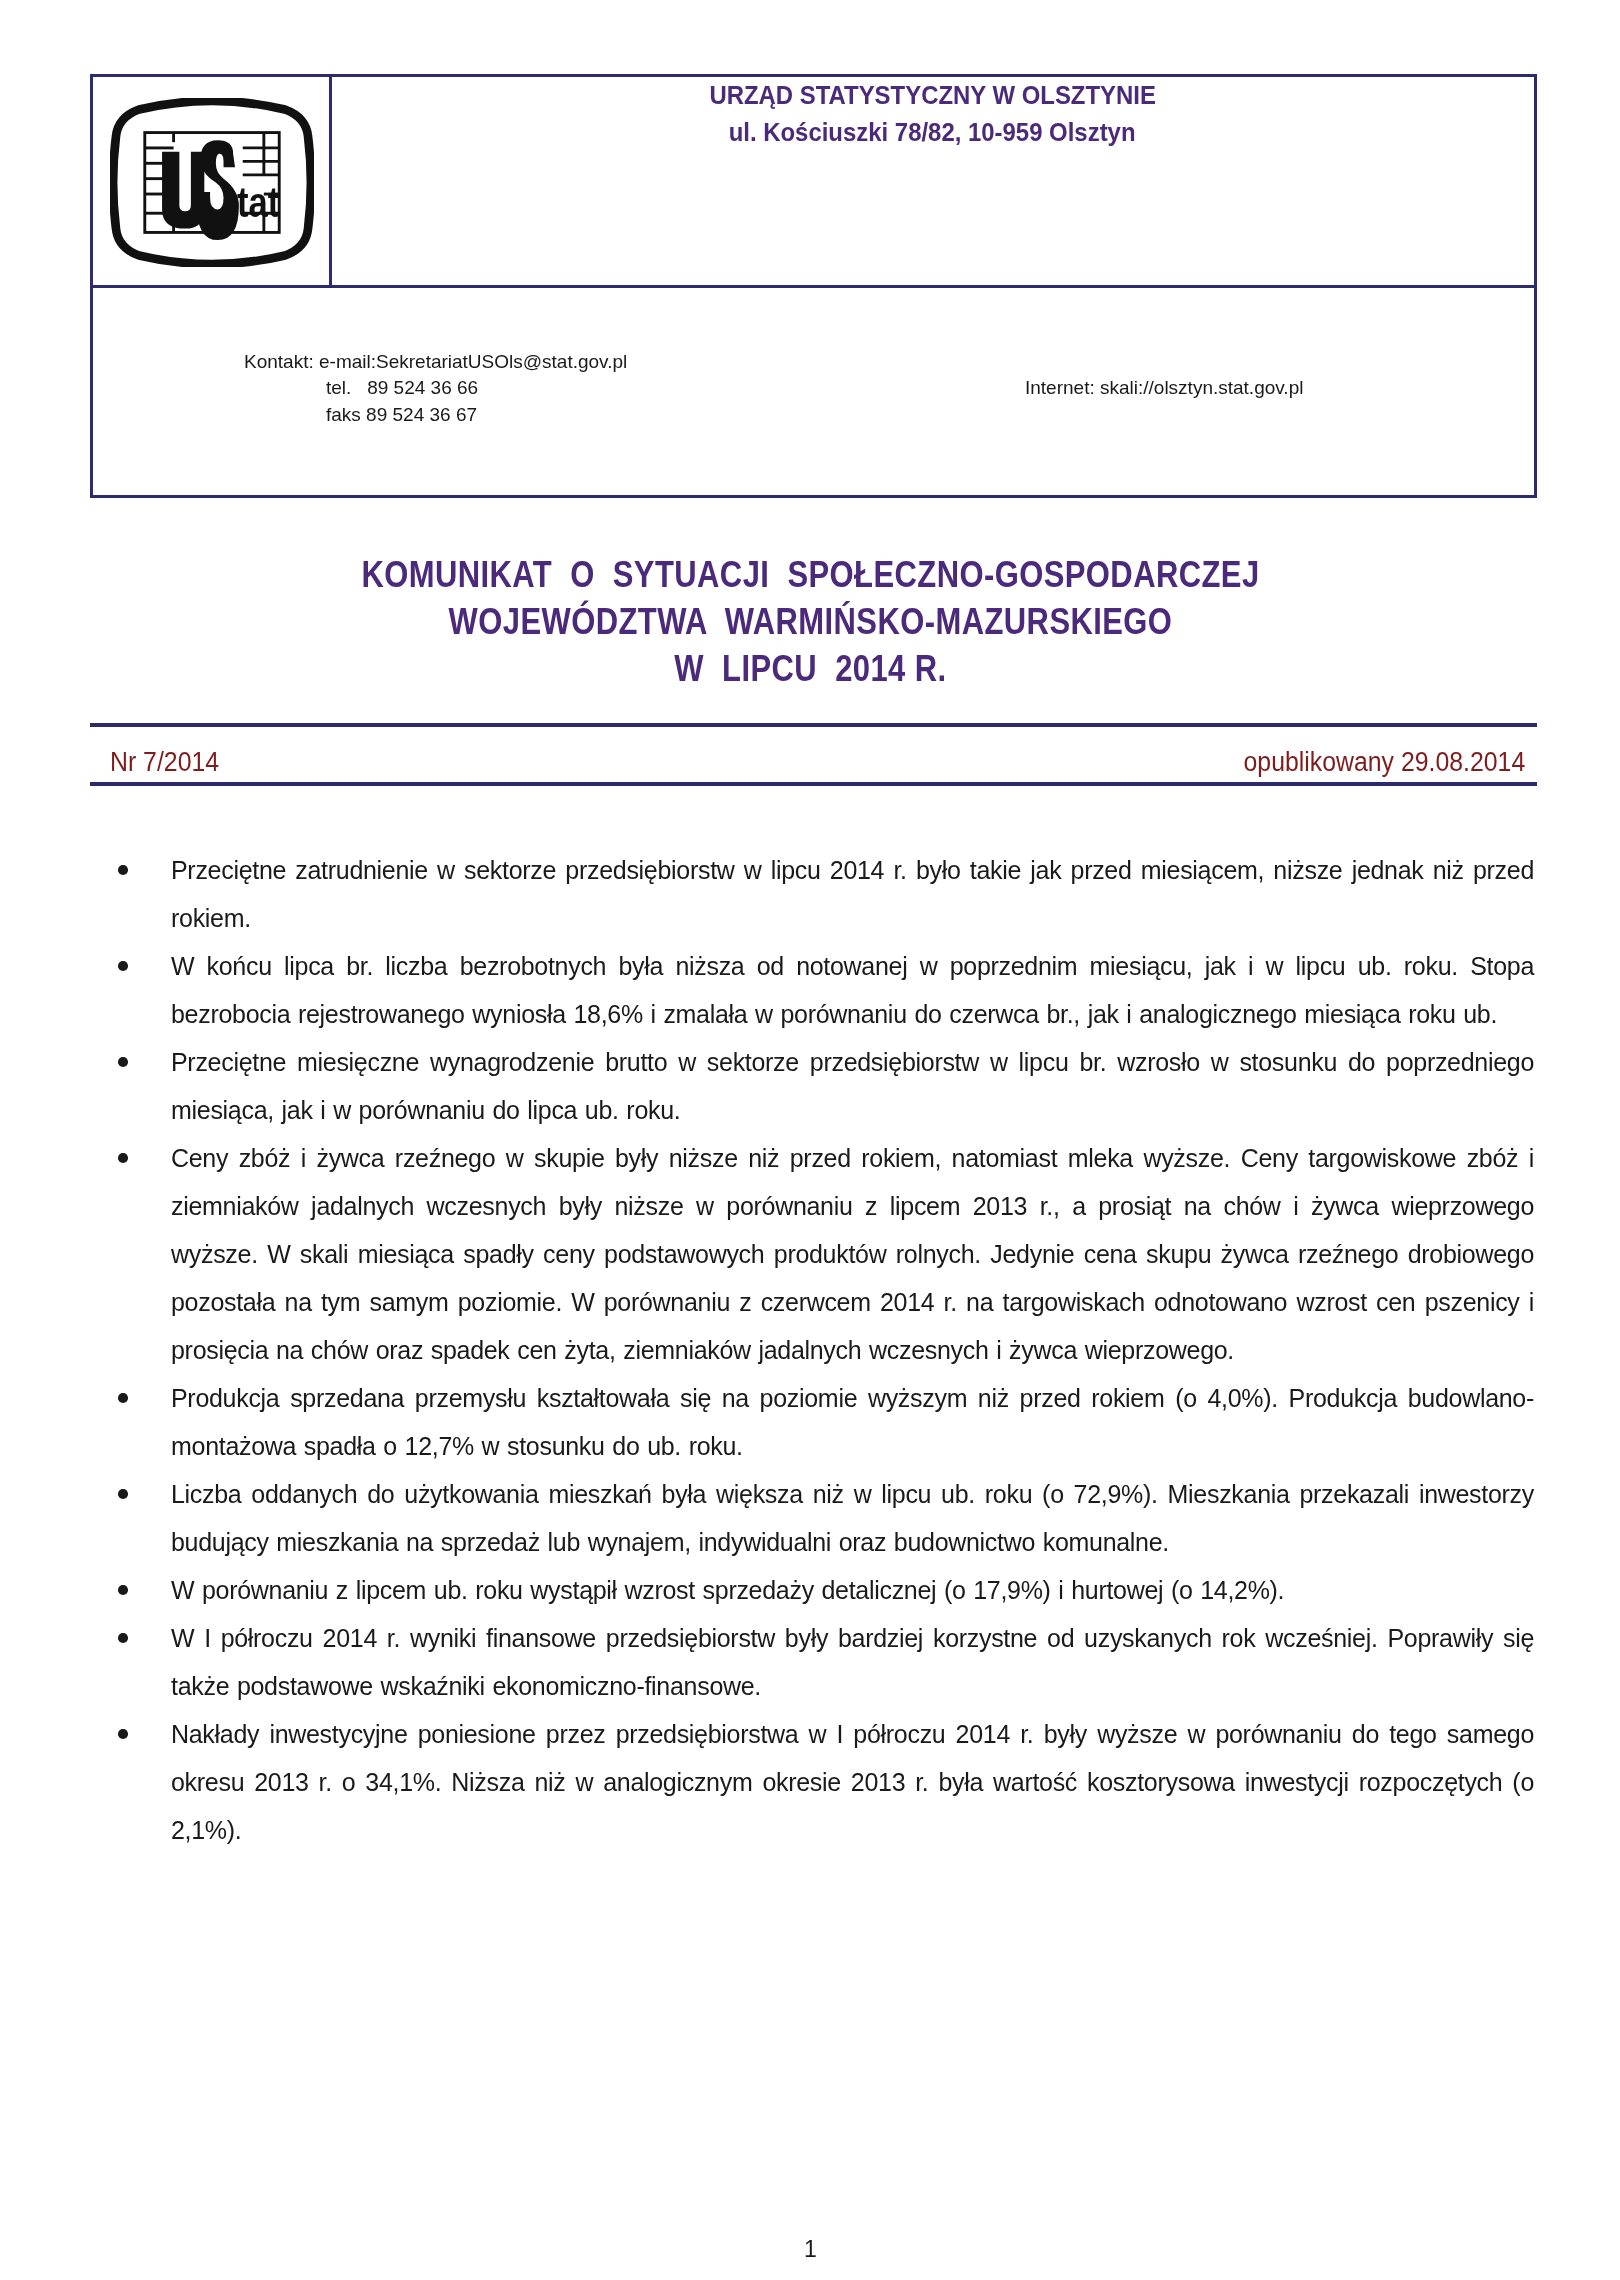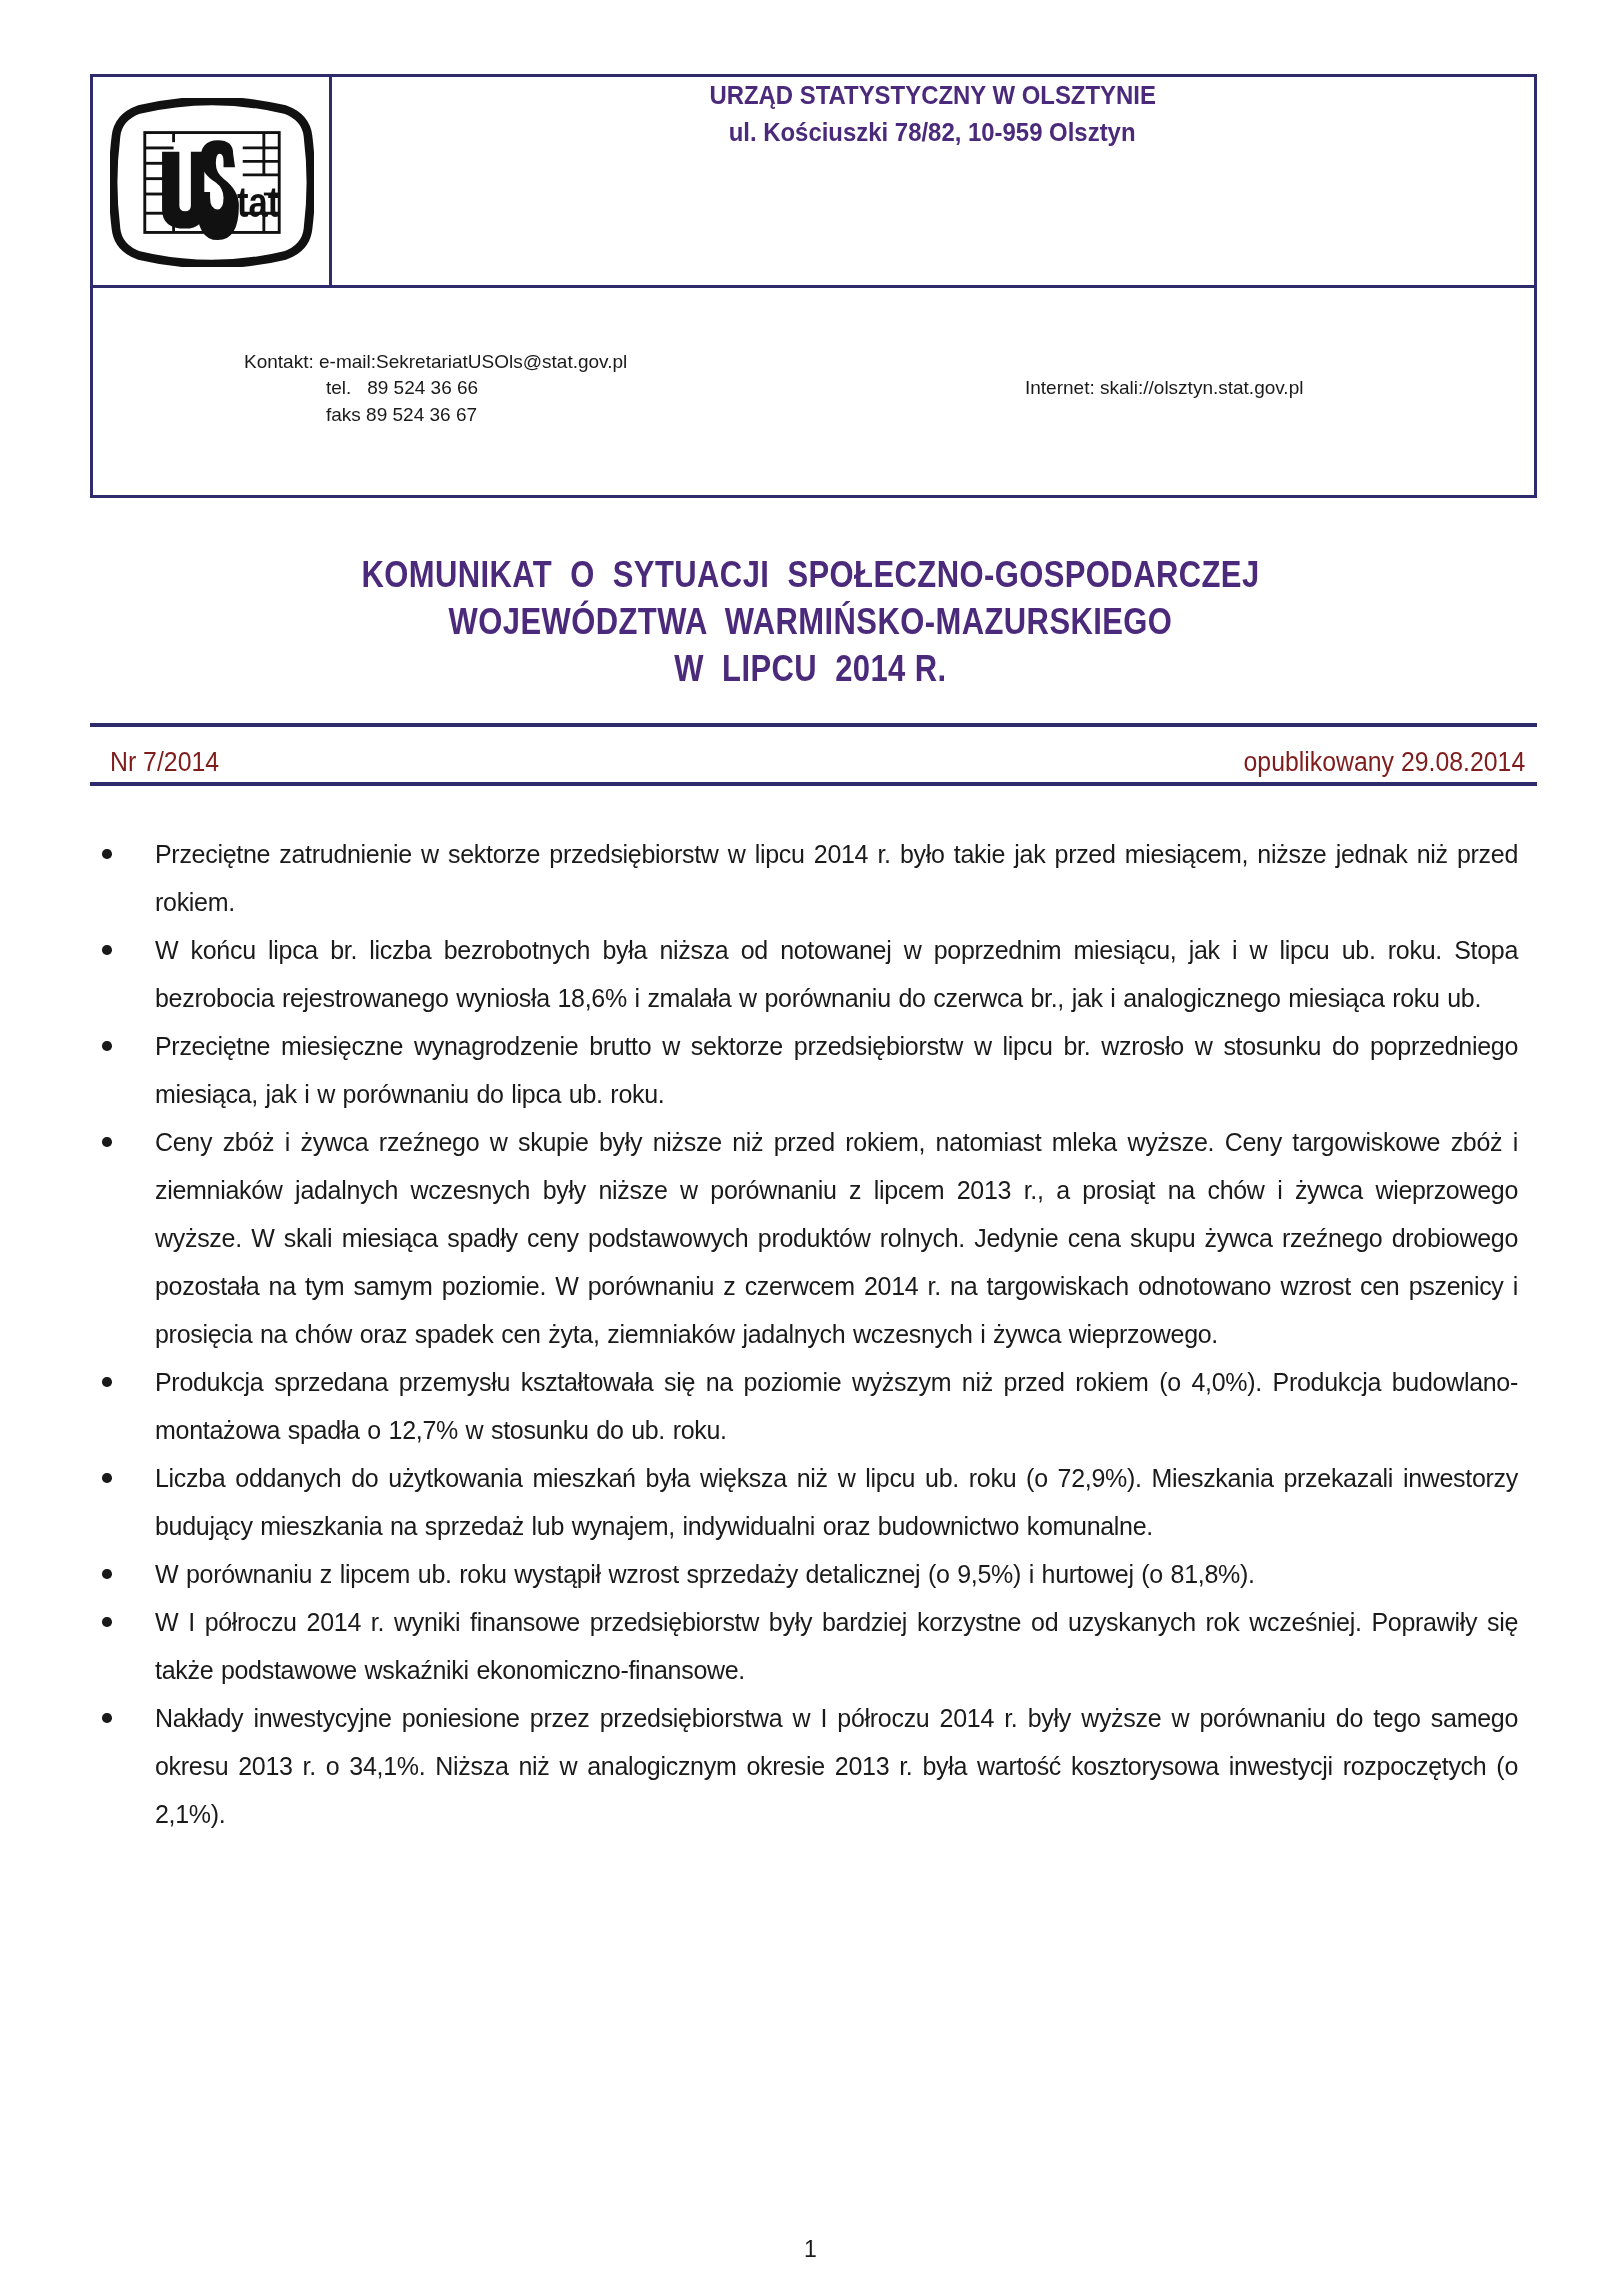--- a/index.html
+++ b/index.html
@@ -54,21 +54,21 @@
     display: flex; justify-content: space-between; align-items: center;
     font-size: 27px; color: #7f1d1d;
   }
   .issue-bar span { display: inline-block; transform: scaleX(0.92); }
   .issue-bar .left { transform-origin: left center; }
   .issue-bar .right { transform-origin: right center; }
 
   
   .bullets {
     position: absolute; left: 88px; top: 830px; width: 1430px;
-    list-style: none; margin: 0; padding: 0;
+    list-style: none; margin: 16px; padding: 0;
     font-size: 25px; line-height: 48px; color: #1a1a1a;
   }
   .bullets li { position: relative; padding-left: 67px; text-align: justify; }
   .bullets li .dot {
     position: absolute; left: 14.4px; top: 19px; width: 9.6px; height: 9.6px;
     border-radius: 50%; background: #1a1a1a;
   }
   .bullets li .txt { display: block; letter-spacing: -0.3px; word-spacing: 1px; }
 
   .page-number {
@@ -157,21 +157,21 @@
   <li>
       <span class="dot"></span>
       <span class="txt">Produkcja sprzedana przemysłu kształtowała się na poziomie wyższym niż przed rokiem (o 4,0%). Produkcja budowlano-montażowa spadła o 12,7% w stosunku do ub. roku.</span>
     </li>
   <li>
       <span class="dot"></span>
       <span class="txt">Liczba oddanych do użytkowania mieszkań była większa niż w lipcu ub. roku (o 72,9%). Mieszkania przekazali inwestorzy budujący mieszkania na sprzedaż lub wynajem, indywidualni oraz budownictwo komunalne.</span>
     </li>
   <li>
       <span class="dot"></span>
-      <span class="txt">W porównaniu z lipcem ub. roku wystąpił wzrost sprzedaży detalicznej (o 9,5%) i hurtowej (o 81,8%).</span>
+      <span class="txt">W porównaniu z lipcem ub. roku wystąpił wzrost sprzedaży detalicznej (o 17,9%) i hurtowej (o 14,2%).</span>
     </li>
   <li>
       <span class="dot"></span>
       <span class="txt">W I półroczu 2014 r. wyniki finansowe przedsiębiorstw były bardziej korzystne od uzyskanych rok wcześniej. Poprawiły się także podstawowe wskaźniki ekonomiczno-finansowe.</span>
     </li>
   <li>
       <span class="dot"></span>
       <span class="txt">Nakłady inwestycyjne poniesione przez przedsiębiorstwa w I półroczu 2014 r. były wyższe w porównaniu do tego samego okresu 2013 r. o 34,1%. Niższa niż w analogicznym okresie 2013 r. była wartość kosztorysowa inwestycji rozpoczętych (o 2,1%).</span>
     </li>
 </ul>

